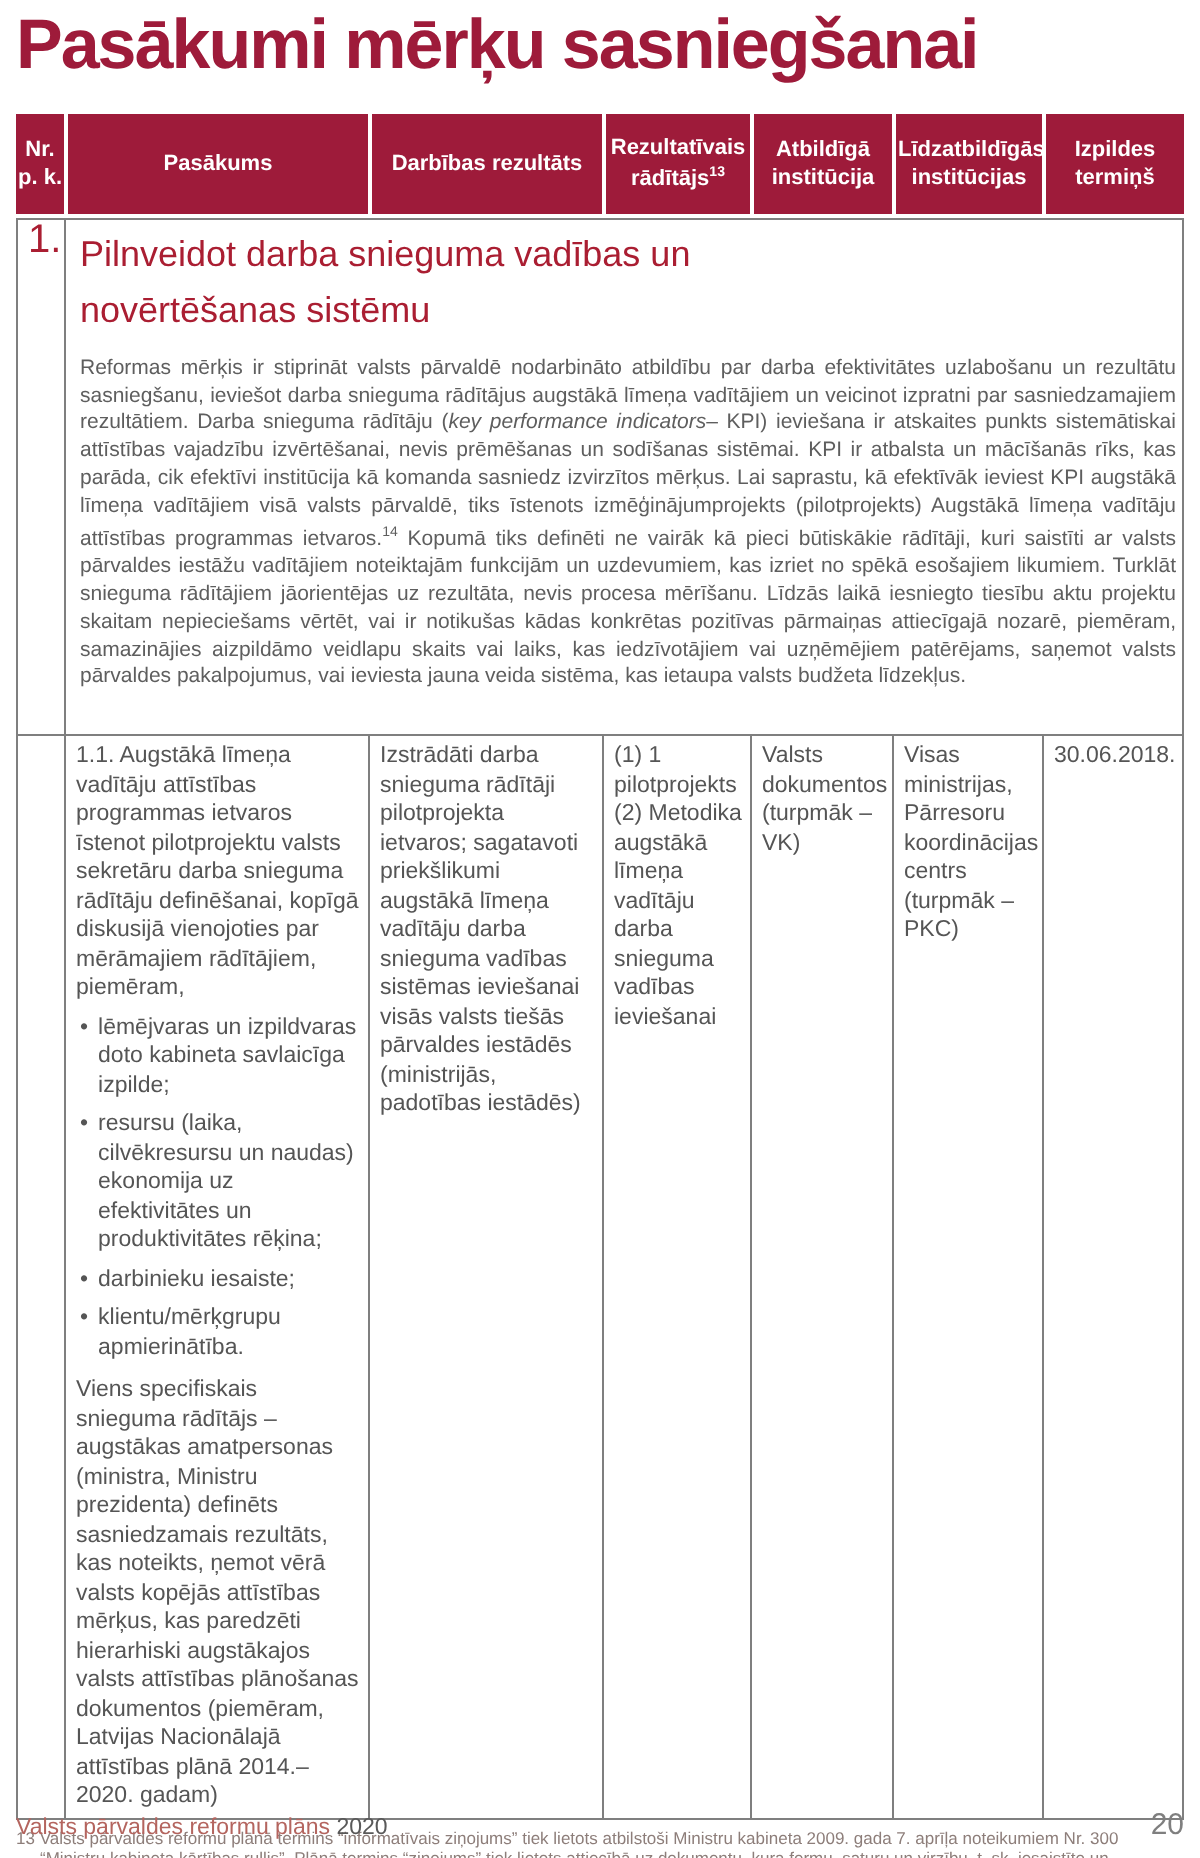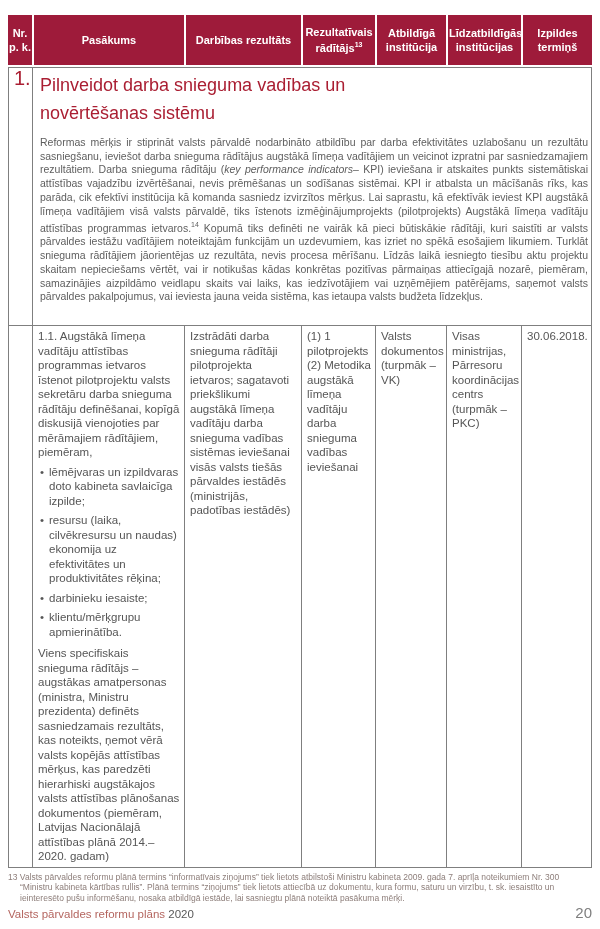--- a/index.html
+++ b/index.html
@@ -120,20 +120,21 @@
   }
   .footer-plan { color: #b4655f; }
   .footer-year { color: #595959; }
   .footer-page { color: #7f7f7f; font-size: 15px; }
 </style>
 </head>
 <body>
 
 <div class="page">
 
+  <h1 class="page-title">Pasākumi mērķu sasniegšanai</h1>
 
   <table class="measures">
     <colgroup>
       <col class="c1">
         <col class="c2">
         <col class="c3">
         <col class="c4">
         <col class="c5">
         <col class="c6">
         <col class="c7">

